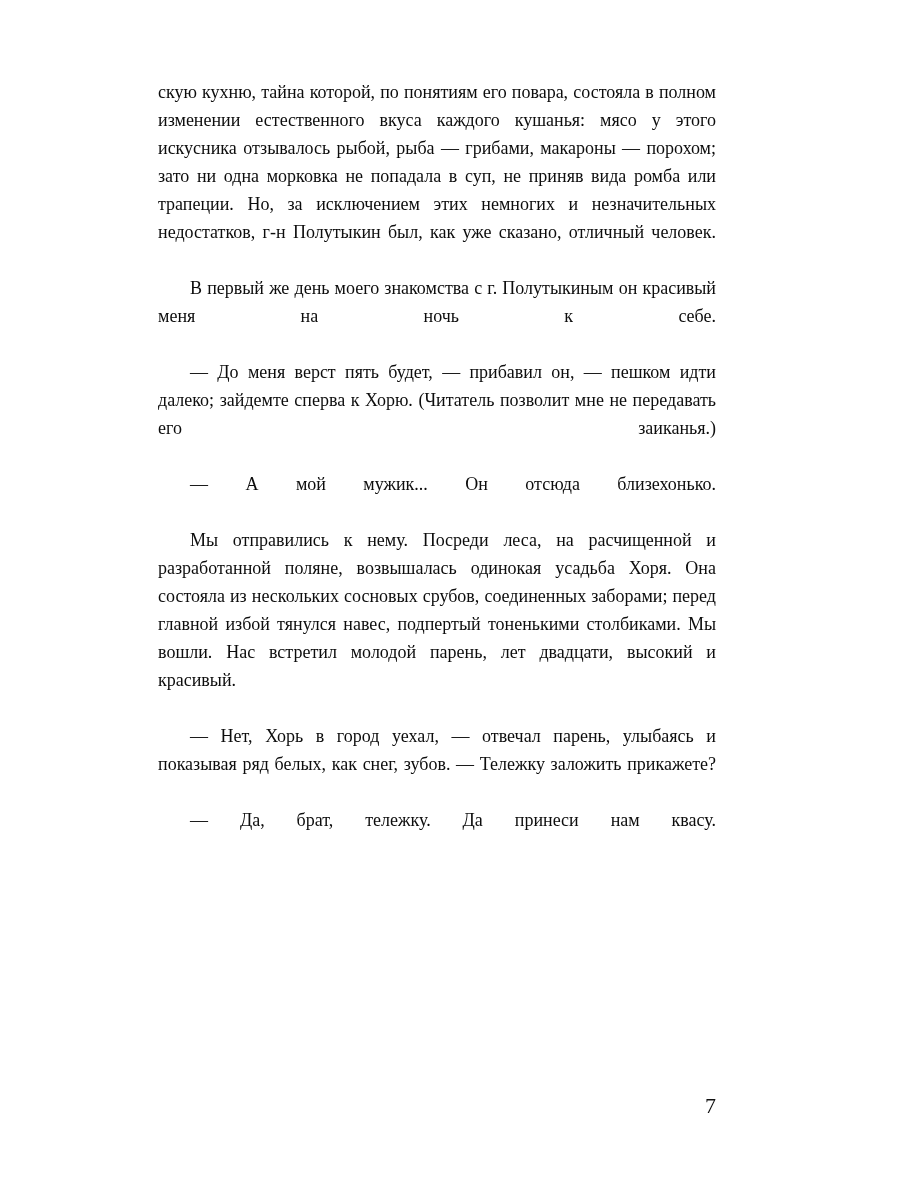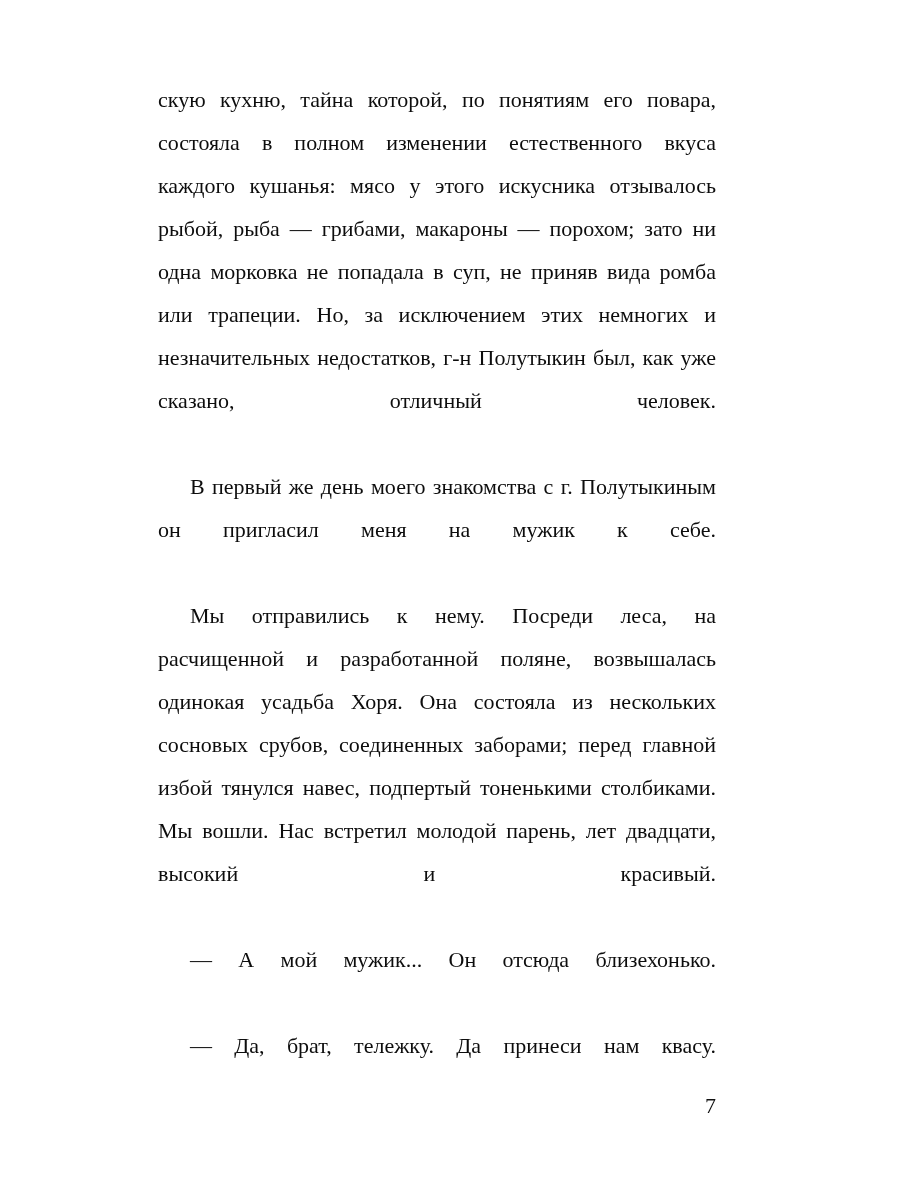--- a/index.html
+++ b/index.html
@@ -30,22 +30,22 @@
   
   .text-block {
     position: absolute;
     left: 158px;
     top: 78px;
     width: 558px;
   }
 
   .para {
     margin: 0;
-    font-size: 22px;
-    line-height: 43px;
+    font-size: 18px;
+    line-height: 28px;
     text-align: justify;
     text-justify: inter-word;
     text-indent: 0;
     hyphens: manual;
     word-spacing: 0.2px;
   }
 
   
   .para.cont {
     text-indent: 0;
@@ -75,29 +75,31 @@
 </style>
 </head>
 <body>
 
 <div class="page">
 
   <div class="text-block">
 
     <p class="para cont">скую кухню, тайна которой, по понятиям его повара, состояла в полном изменении естественного вкуса каждого кушанья: мясо у этого искусника отзывалось рыбой, рыба — грибами, макароны — порохом; зато ни одна морковка не попадала в суп, не приняв вида ромба или трапеции. Но, за исключением этих немногих и незначительных недостатков, г-н Полутыкин был, как уже сказано, отличный человек.</p>
 
-    <p class="para indent">В первый же день моего знакомства с г. Полутыкиным он пригласил меня на мужик к себе.</p>
+    <p class="para indent">В первый же день моего знакомства с г. Полутыкиным он красивый меня на ночь к себе.</p>
+
+    <p class="para indent">— До меня верст пять будет, — прибавил он, — пешком идти далеко; зайдемте сперва к Хорю. (Читатель позволит мне не передавать его заиканья.)</p>
 
 
+    <p class="para indent">— А мой мужик... Он отсюда близехонько.</p>
 
     <p class="para indent">Мы отправились к нему. Посреди леса, на расчищенной и разработанной поляне, возвышалась одинокая усадьба Хоря. Она состояла из нескольких сосновых срубов, соединенных заборами; перед главной избой тянулся навес, подпертый тоненькими столбиками. Мы вошли. Нас встретил молодой парень, лет двадцати, высокий и красивый.</p>
 
-    <p class="para indent">— А мой мужик... Он отсюда близехонько.</p>
 
-
+    <p class="para indent">— Нет, Хорь в город уехал, — отвечал парень, улыбаясь и показывая ряд белых, как снег, зубов. — Тележку заложить прикажете?</p>
 
     <p class="para indent">— Да, брат, тележку. Да принеси нам квасу.</p>
 
   </div>
 
   <div class="page-number">7</div>
 
 </div>
 
 </body></html>

